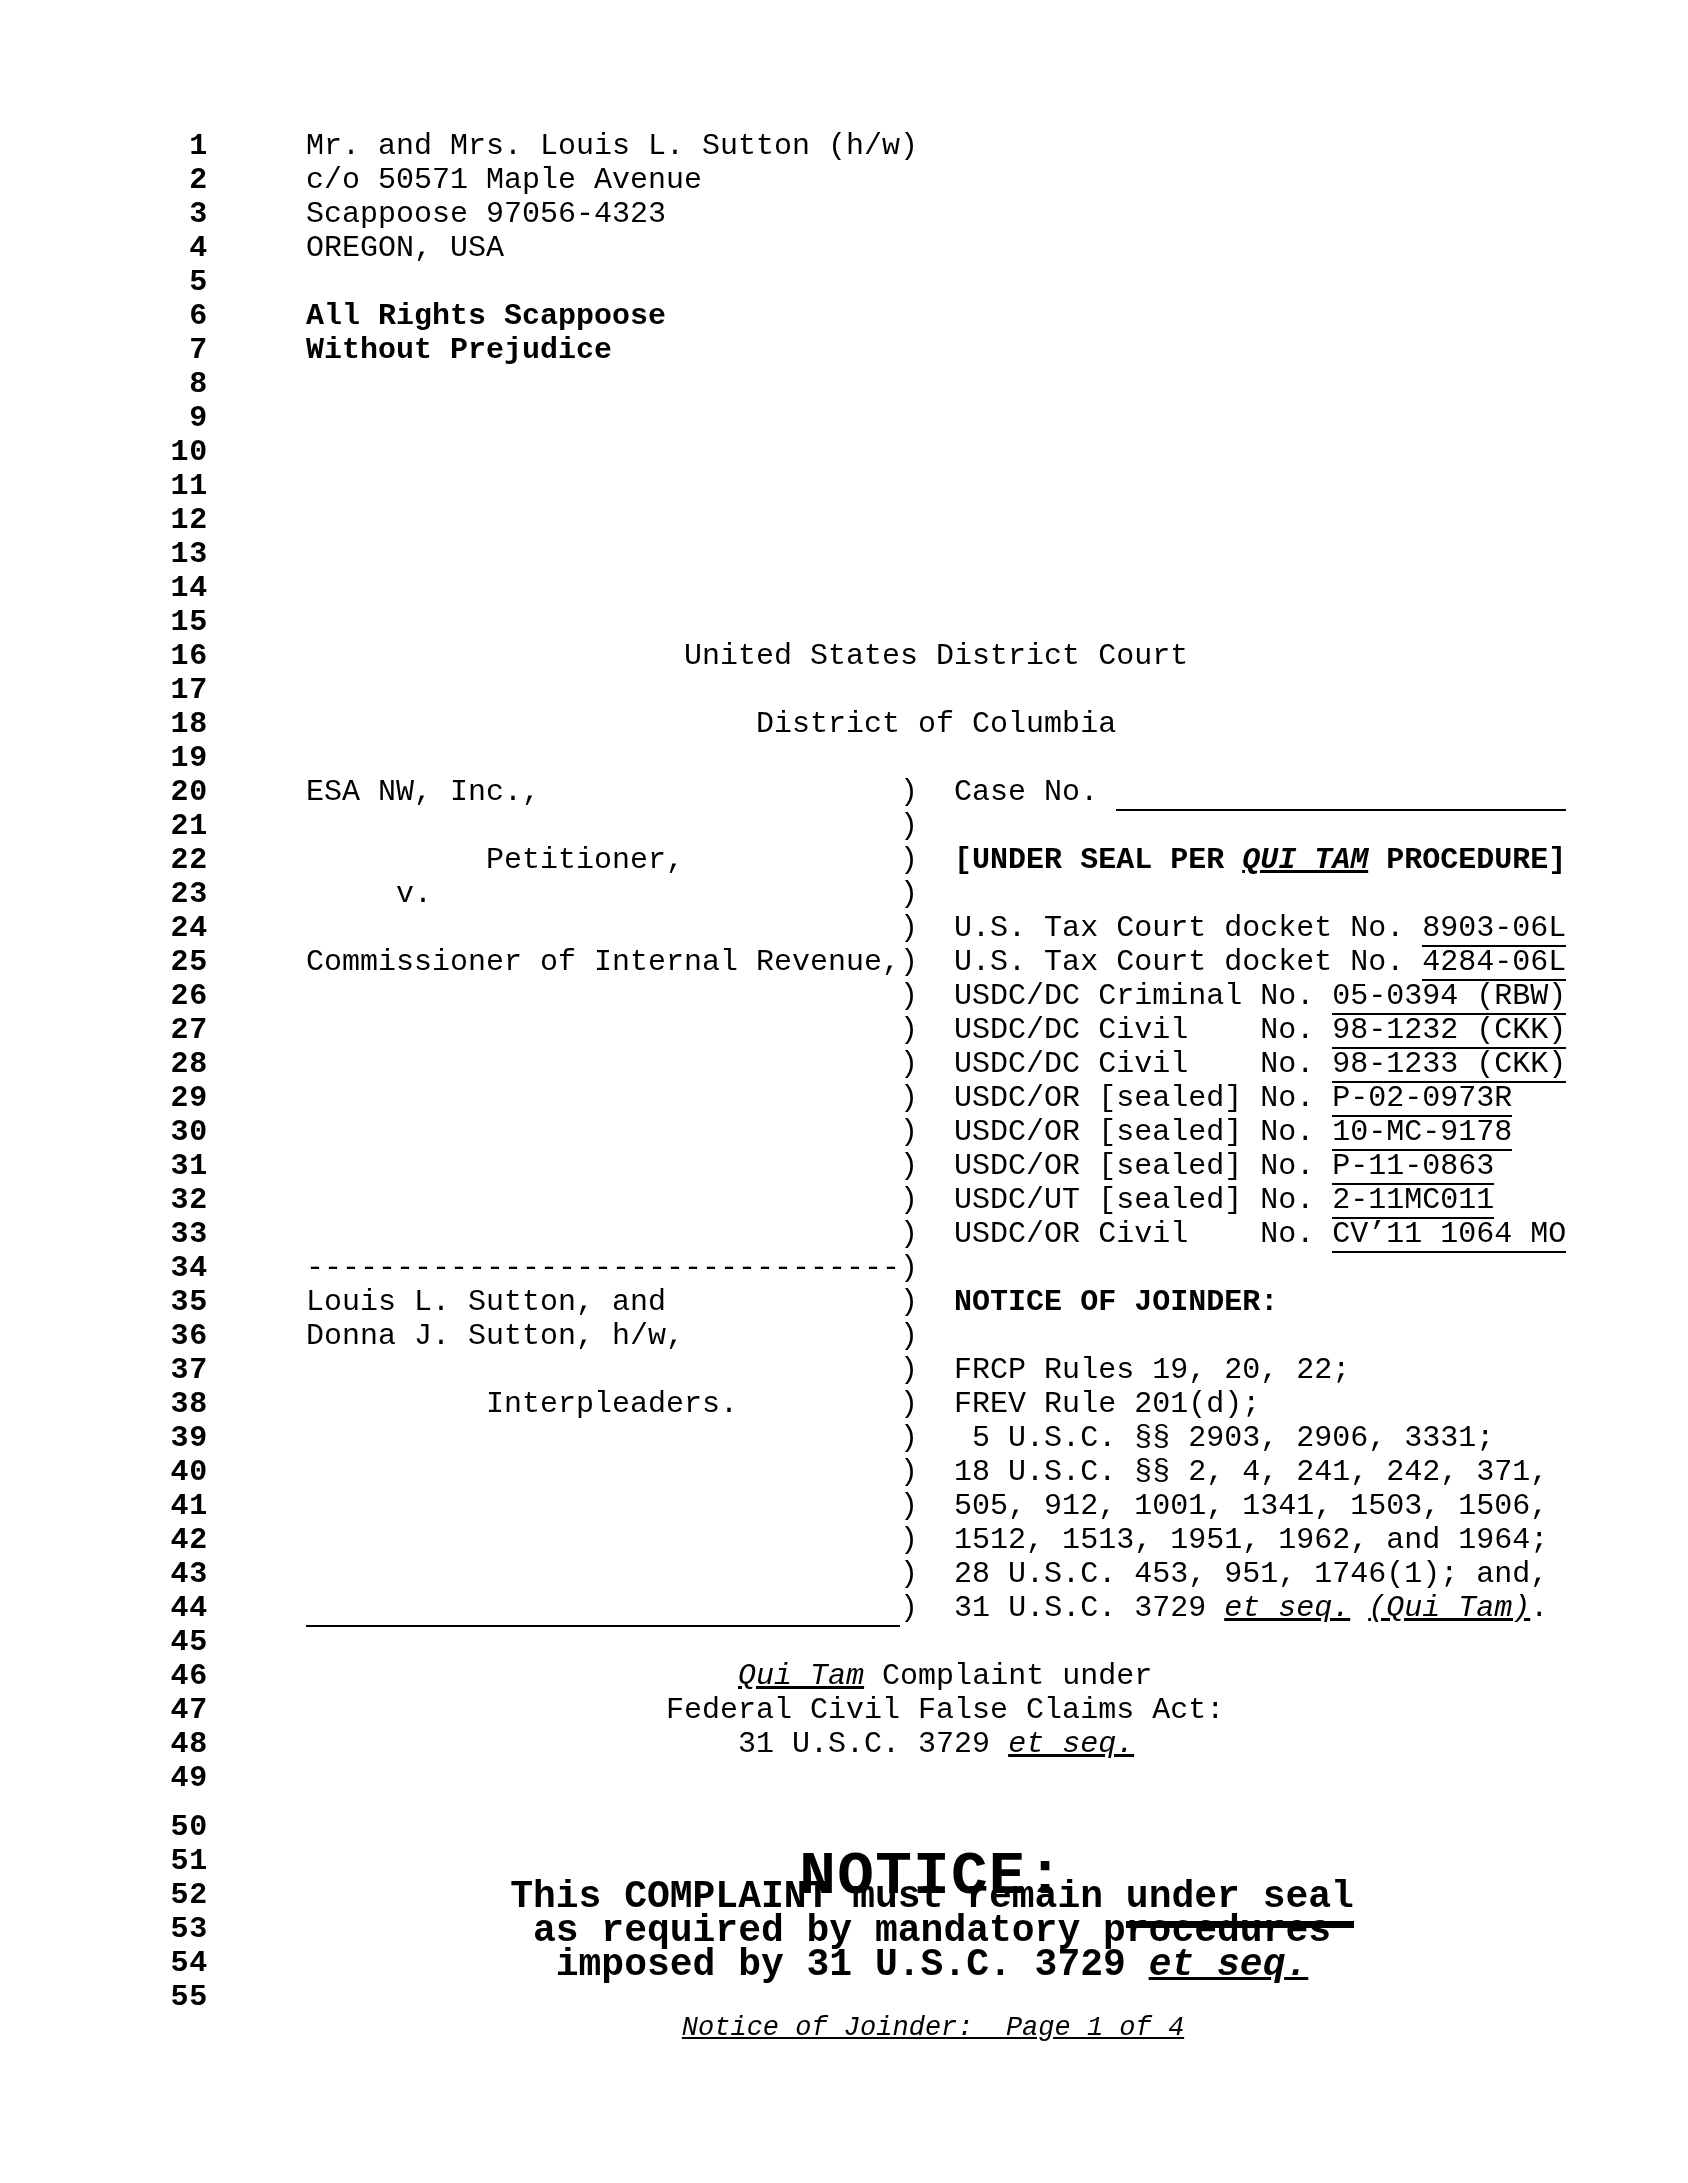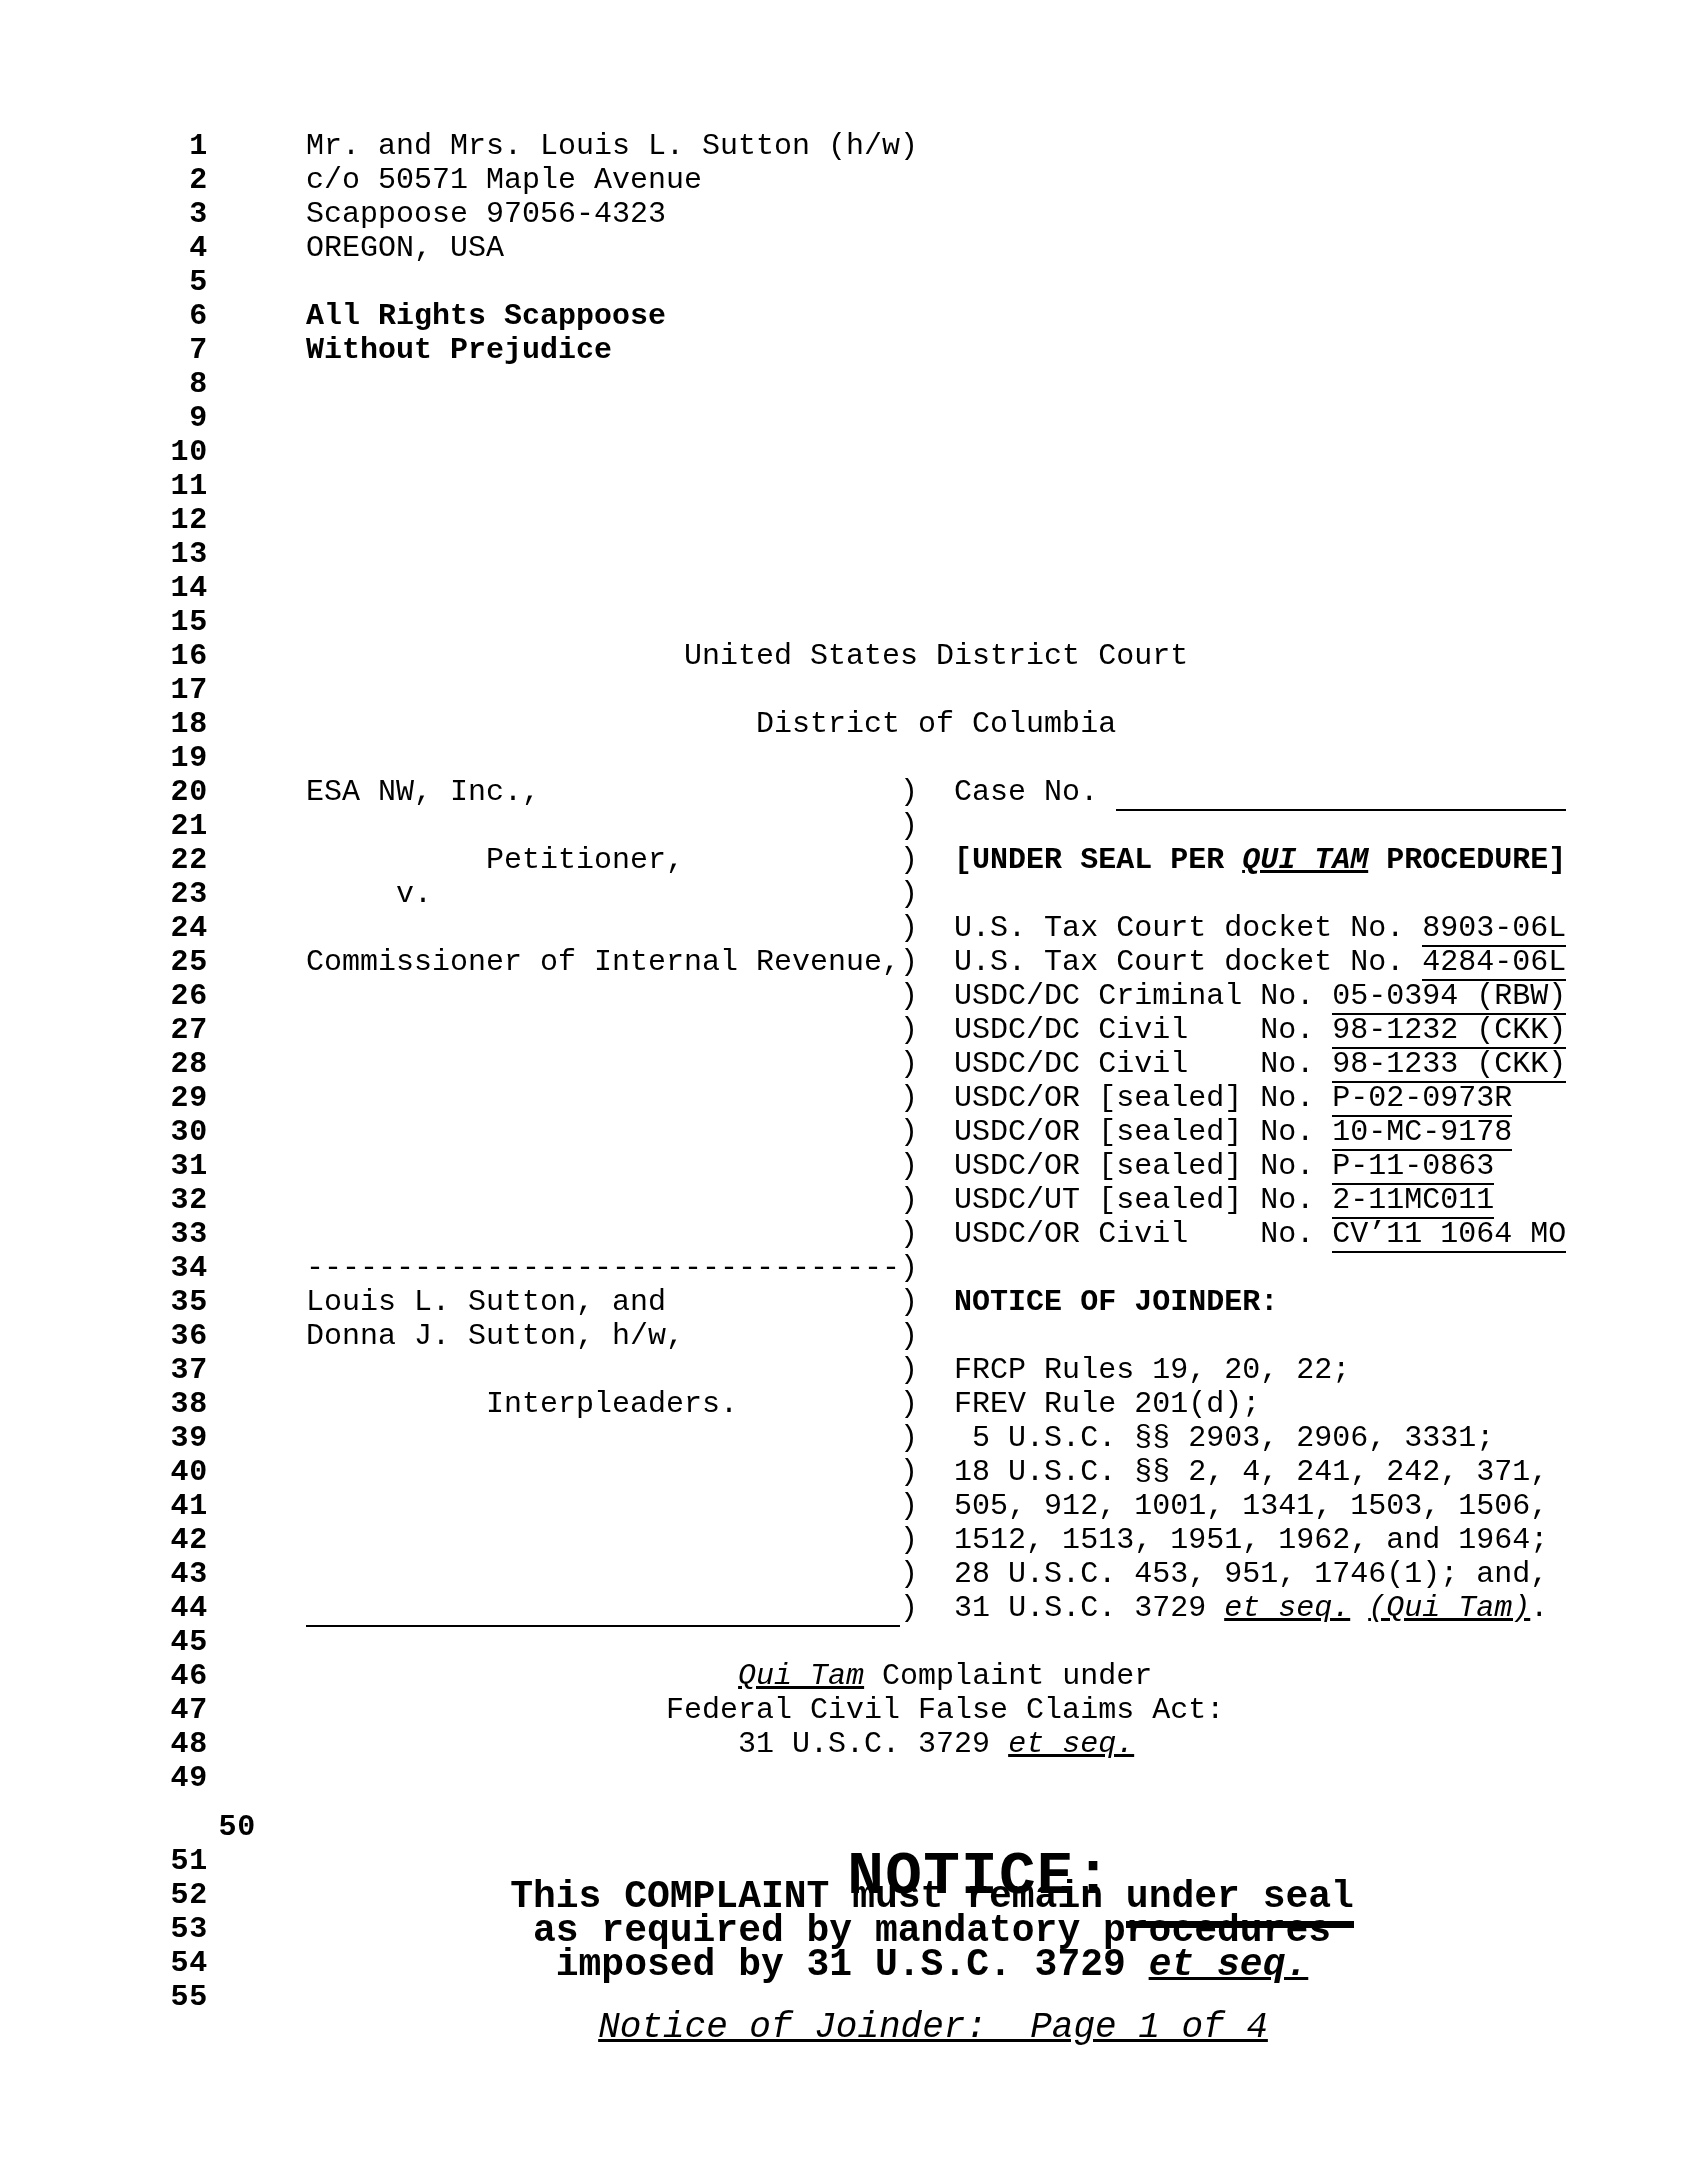--- a/index.html
+++ b/index.html
@@ -31,21 +31,21 @@
     text-align:center;font-size:61px;font-weight:700;
     position:relative;top:50px;letter-spacing:1.3px;
   }
   .big .ltext{
     text-align:center;font-size:38px;font-weight:700;
     position:relative;top:2.6px;
   }
   .footer-row{display:flex;margin-top:-2.6px;}
   .footer-row .ltext{
     margin-left:307px;text-align:center;
-    font-style:italic;font-size:36px;
+    font-style:italic;font-size:27px;
   }
 </style>
 </head>
 <body>
 
 <div class="page">
   <div class="lines">
       <div class="row">
         <span class="lnum">1</span>
         <span class="ltext"><span class="seg">Mr. and Mrs. Louis L. Sutton (h/w)</span></span>
@@ -235,21 +235,21 @@
         <span class="ltext"><span class="seg">                    Federal Civil False Claims Act:</span></span>
       </div>
       <div class="row">
         <span class="lnum">48</span>
         <span class="ltext"><span class="seg">                        31 U.S.C. 3729 </span><span class="seg i">et seq.</span></span>
       </div>
       <div class="row">
         <span class="lnum">49</span>
         <span class="ltext"></span>
       </div>
-      <div class="row title" style="margin-top: 14.6px; margin-left: 48px;">
+      <div class="row title" style="margin-top: 14.6px;">
         <span class="lnum">50</span>
         <span class="ltext"><span class="seg b">NOTICE:</span></span>
       </div>
       <div class="row">
         <span class="lnum">51</span>
         <span class="ltext"></span>
       </div>
       <div class="row big">
         <span class="lnum">52</span>
         <span class="ltext"><span class="seg b">This COMPLAINT must remain </span><span class="seg b uh">under seal</span></span>

